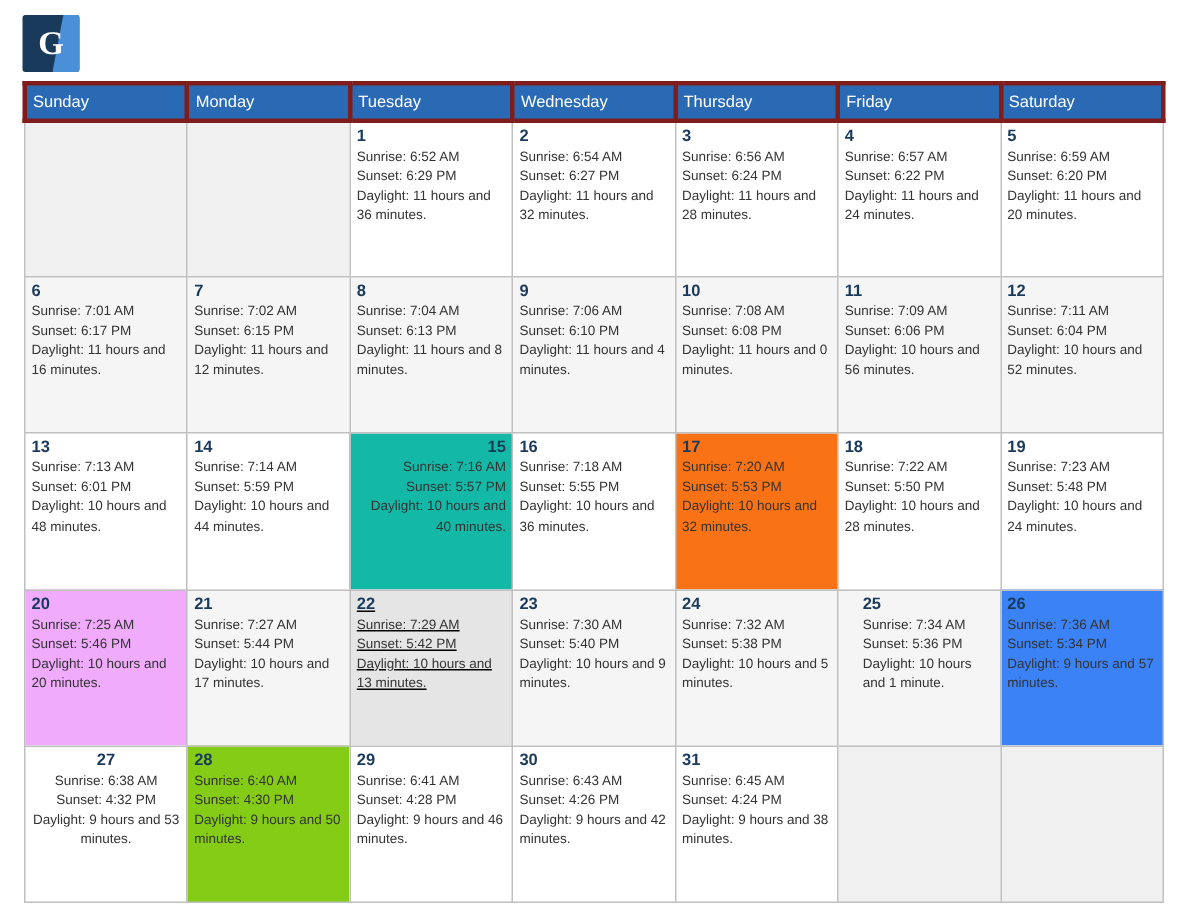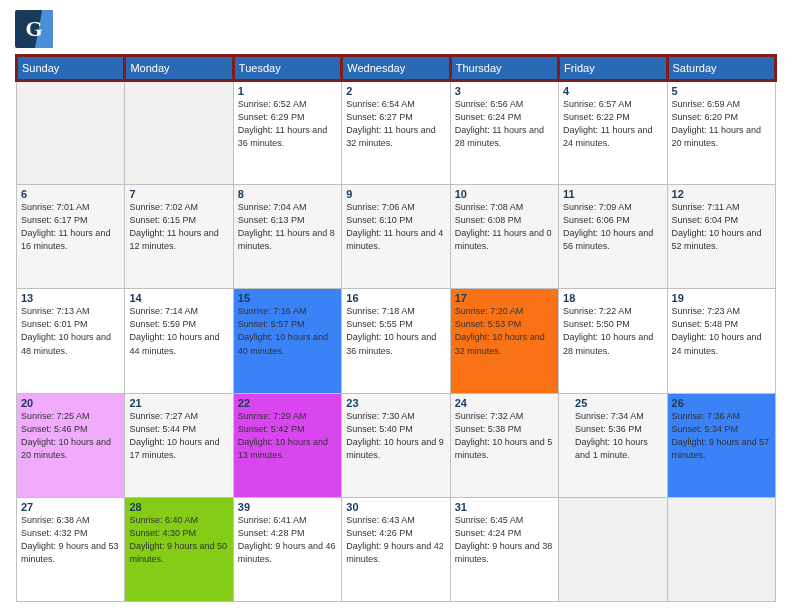--- a/index.html
+++ b/index.html
@@ -218,21 +218,21 @@
         </tr>
         <tr>
           <td style="background: rgb(255, 255, 255);">
             <span class="day-num">13</span>
             <div class="day-info">Sunrise: 7:13 AM<br>Sunset: 6:01 PM<br>Daylight: 10 hours and 48 minutes.</div>
           </td>
           <td style="background: rgb(255, 255, 255); margin-left: 37px;">
             <span class="day-num">14</span>
             <div class="day-info">Sunrise: 7:14 AM<br>Sunset: 5:59 PM<br>Daylight: 10 hours and 44 minutes.</div>
           </td>
-          <td style="background: #3b82f6;">
+          <td style="background: #14b8a6; text-align: right;">
             <span class="day-num">15</span>
             <div class="day-info">Sunrise: 7:16 AM<br>Sunset: 5:57 PM<br>Daylight: 10 hours and 40 minutes.</div>
           </td>
           <td style="background: rgb(255, 255, 255);">
             <span class="day-num">16</span>
             <div class="day-info">Sunrise: 7:18 AM<br>Sunset: 5:55 PM<br>Daylight: 10 hours and 36 minutes.</div>
           </td>
           <td style="background: #f97316;">
             <span class="day-num">17</span>
             <div class="day-info">Sunrise: 7:20 AM<br>Sunset: 5:53 PM<br>Daylight: 10 hours and 32 minutes.</div>
@@ -248,21 +248,21 @@
         </tr>
         <tr>
           <td style="background: #f0abfc;">
             <span class="day-num">20</span>
             <div class="day-info">Sunrise: 7:25 AM<br>Sunset: 5:46 PM<br>Daylight: 10 hours and 20 minutes.</div>
           </td>
           <td style="background: rgb(245, 245, 245);">
             <span class="day-num">21</span>
             <div class="day-info">Sunrise: 7:27 AM<br>Sunset: 5:44 PM<br>Daylight: 10 hours and 17 minutes.</div>
           </td>
-          <td style="background: #d946ef;">
+          <td style="background: #e5e5e5; text-decoration: underline;">
             <span class="day-num">22</span>
             <div class="day-info">Sunrise: 7:29 AM<br>Sunset: 5:42 PM<br>Daylight: 10 hours and 13 minutes.</div>
           </td>
           <td style="background: rgb(245, 245, 245);">
             <span class="day-num">23</span>
             <div class="day-info">Sunrise: 7:30 AM<br>Sunset: 5:40 PM<br>Daylight: 10 hours and 9 minutes.</div>
           </td>
           <td style="background: rgb(245, 245, 245);">
             <span class="day-num">24</span>
             <div class="day-info">Sunrise: 7:32 AM<br>Sunset: 5:38 PM<br>Daylight: 10 hours and 5 minutes.</div>
@@ -270,30 +270,30 @@
           <td style="background: rgb(245, 245, 245); padding-left: 16px;">
             <span class="day-num">25</span>
             <div class="day-info">Sunrise: 7:34 AM<br>Sunset: 5:36 PM<br>Daylight: 10 hours and 1 minute.</div>
           </td>
           <td style="background: #3b82f6;">
             <span class="day-num">26</span>
             <div class="day-info">Sunrise: 7:36 AM<br>Sunset: 5:34 PM<br>Daylight: 9 hours and 57 minutes.</div>
           </td>
         </tr>
         <tr>
-          <td style="background: rgb(255, 255, 255);">
+          <td style="background: rgb(255, 255, 255); text-align: center;">
             <span class="day-num">27</span>
             <div class="day-info">Sunrise: 6:38 AM<br>Sunset: 4:32 PM<br>Daylight: 9 hours and 53 minutes.</div>
           </td>
           <td style="background: #84cc16;">
             <span class="day-num">28</span>
             <div class="day-info">Sunrise: 6:40 AM<br>Sunset: 4:30 PM<br>Daylight: 9 hours and 50 minutes.</div>
           </td>
           <td style="background: rgb(255, 255, 255);">
-            <span class="day-num">39</span>
+            <span class="day-num">29</span>
             <div class="day-info">Sunrise: 6:41 AM<br>Sunset: 4:28 PM<br>Daylight: 9 hours and 46 minutes.</div>
           </td>
           <td style="background: rgb(255, 255, 255);">
             <span class="day-num">30</span>
             <div class="day-info">Sunrise: 6:43 AM<br>Sunset: 4:26 PM<br>Daylight: 9 hours and 42 minutes.</div>
           </td>
           <td style="background: rgb(255, 255, 255);">
             <span class="day-num">31</span>
             <div class="day-info">Sunrise: 6:45 AM<br>Sunset: 4:24 PM<br>Daylight: 9 hours and 38 minutes.</div>
           </td>

